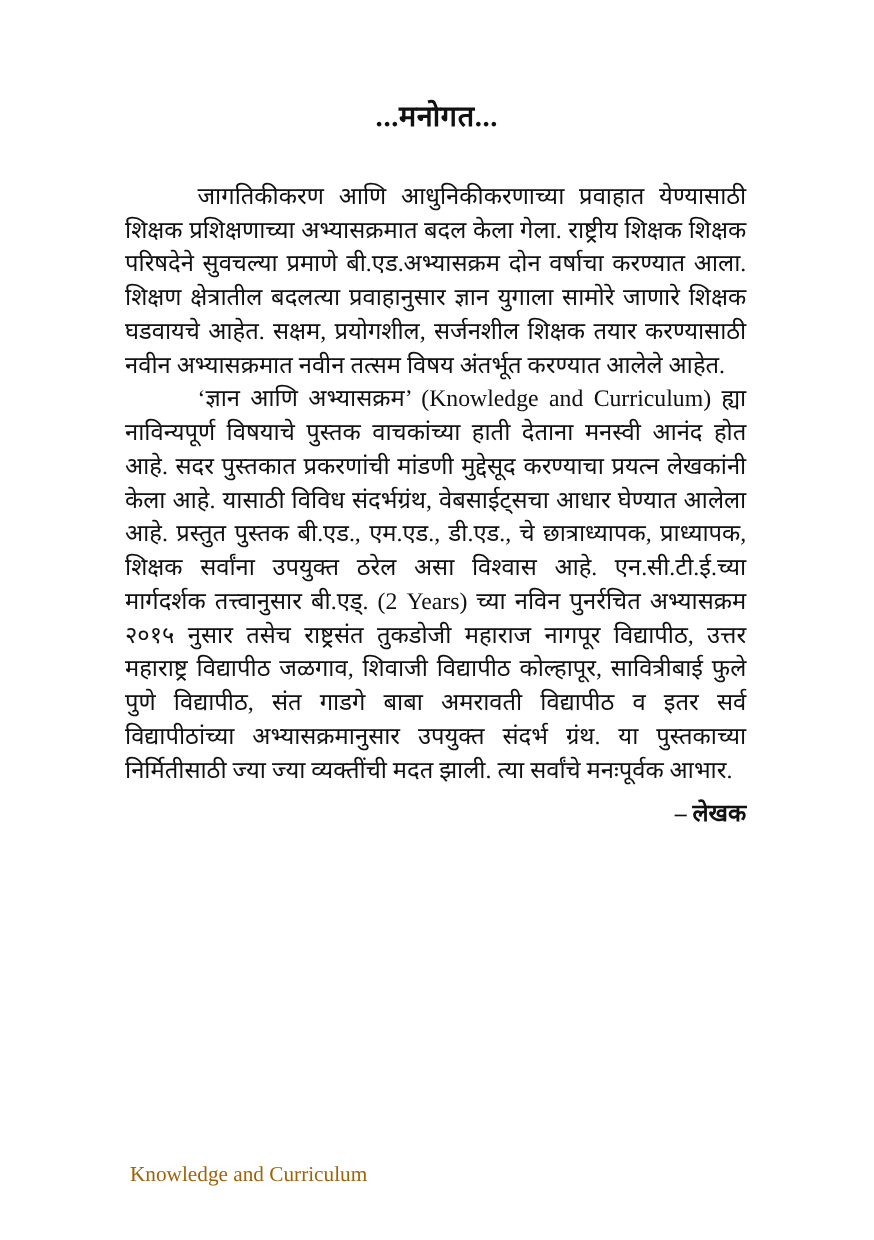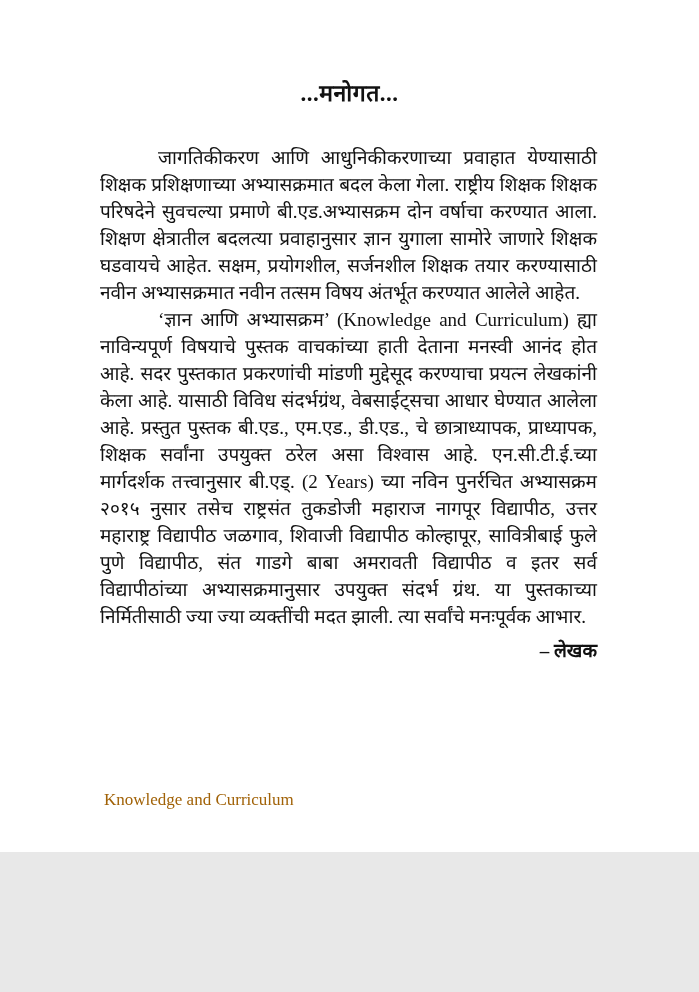--- a/index.html
+++ b/index.html
@@ -3,21 +3,21 @@
 <meta charset="utf-8">
 <style>
   html, body {
     margin: 0;
     padding: 0;
     background: #e8e8e8;
   }
   .page {
     position: relative;
     width: 699px;
-    height: 852px;
+    height: 992px;
     margin: 0 auto;
     background: #ffffff;
     color: #111111;
     font-family: "Liberation Serif", serif;
     overflow: hidden;
   }
   .title {
     margin: 0;
     padding-top: 76px;
     text-align: center;

